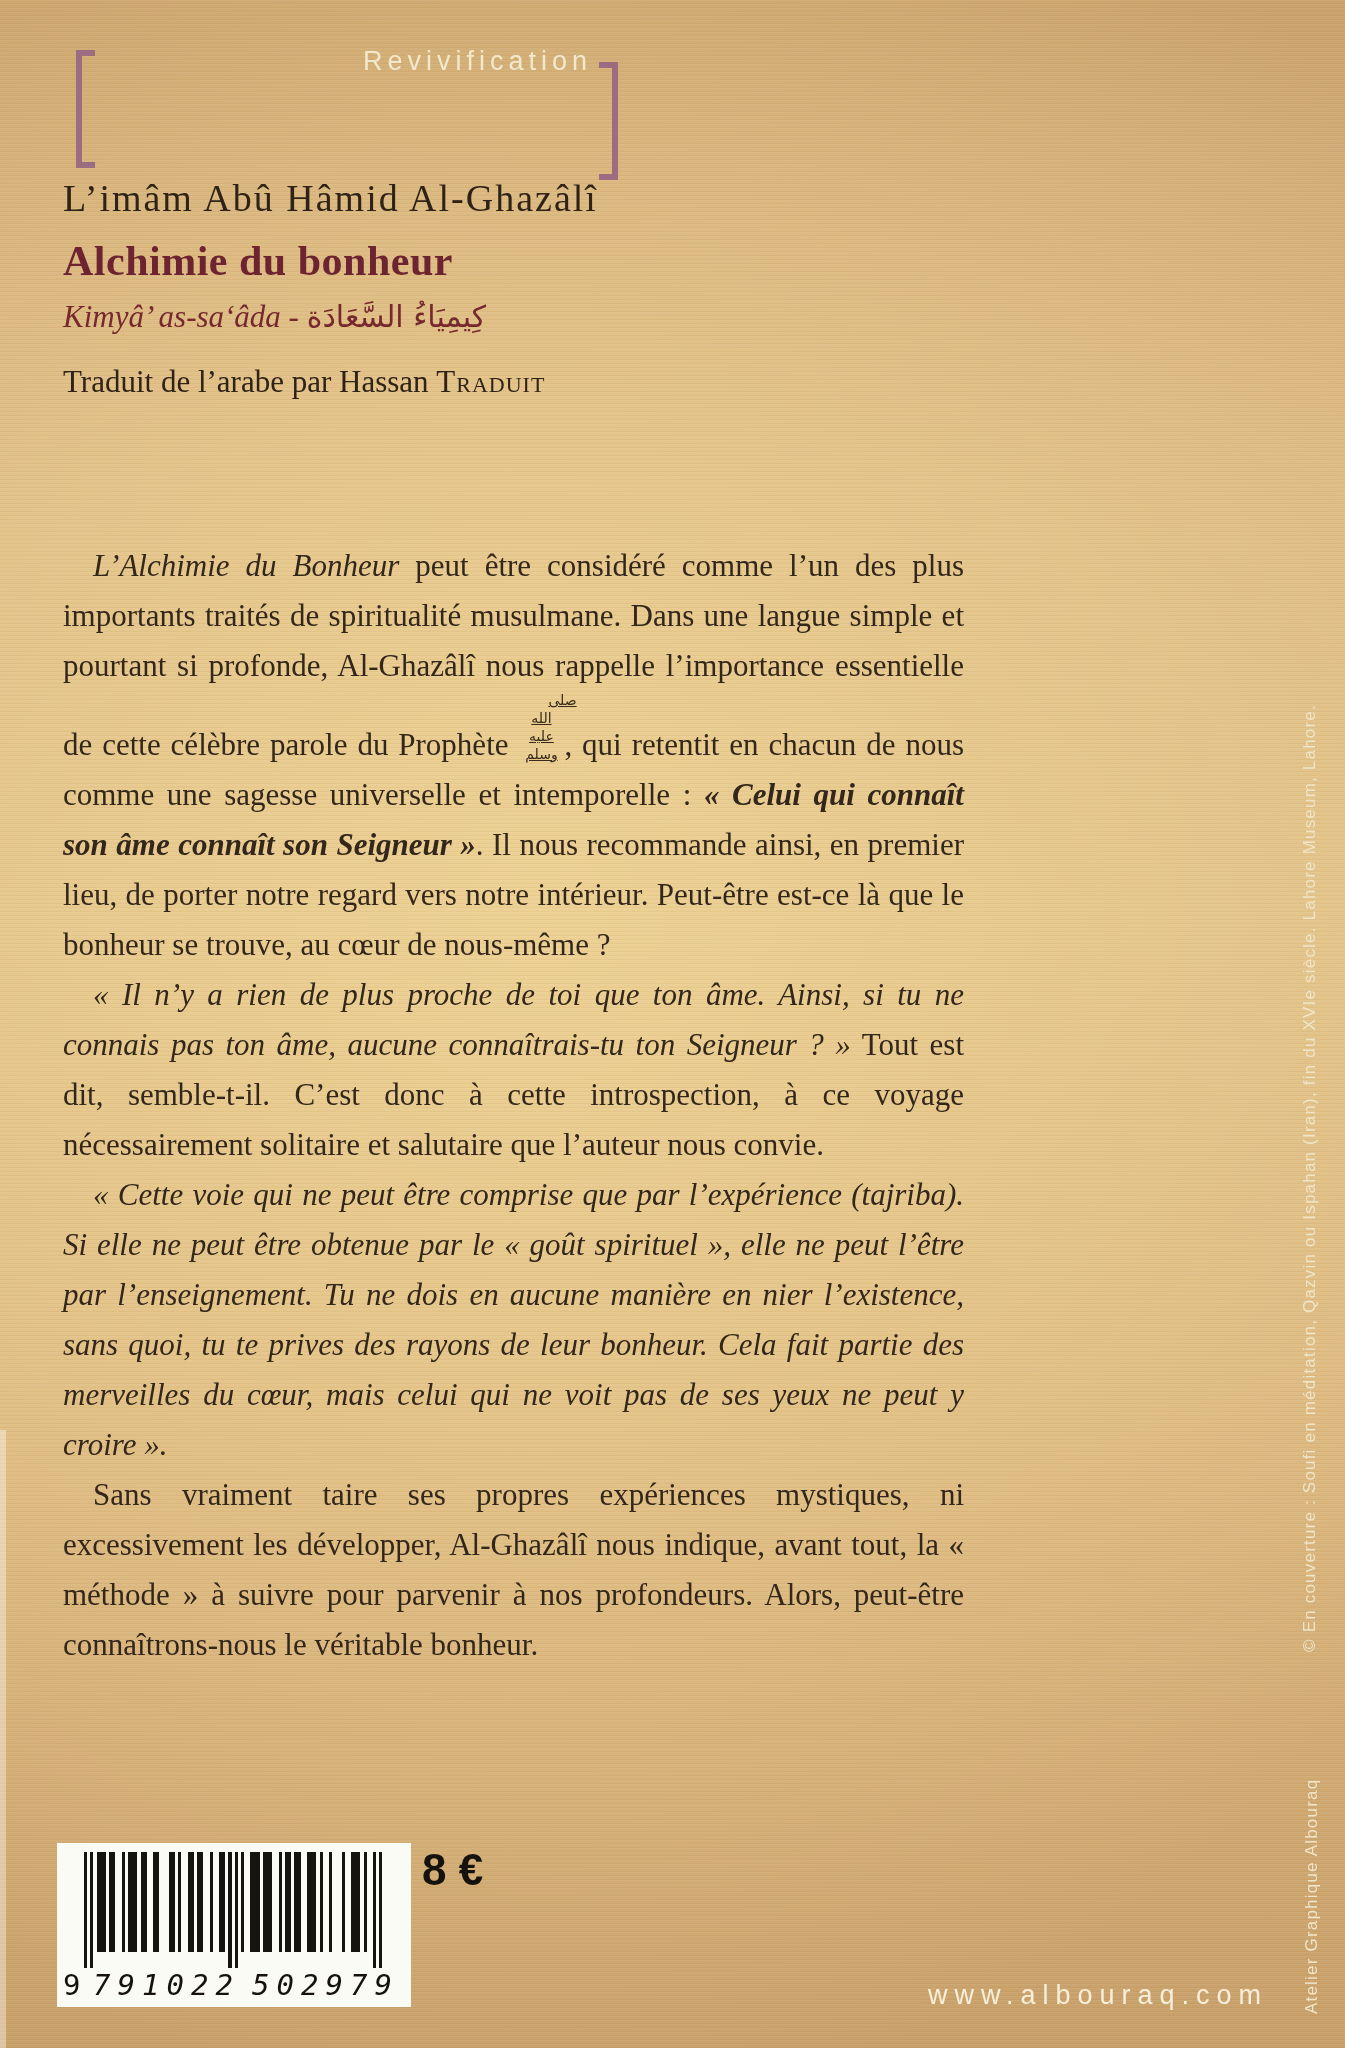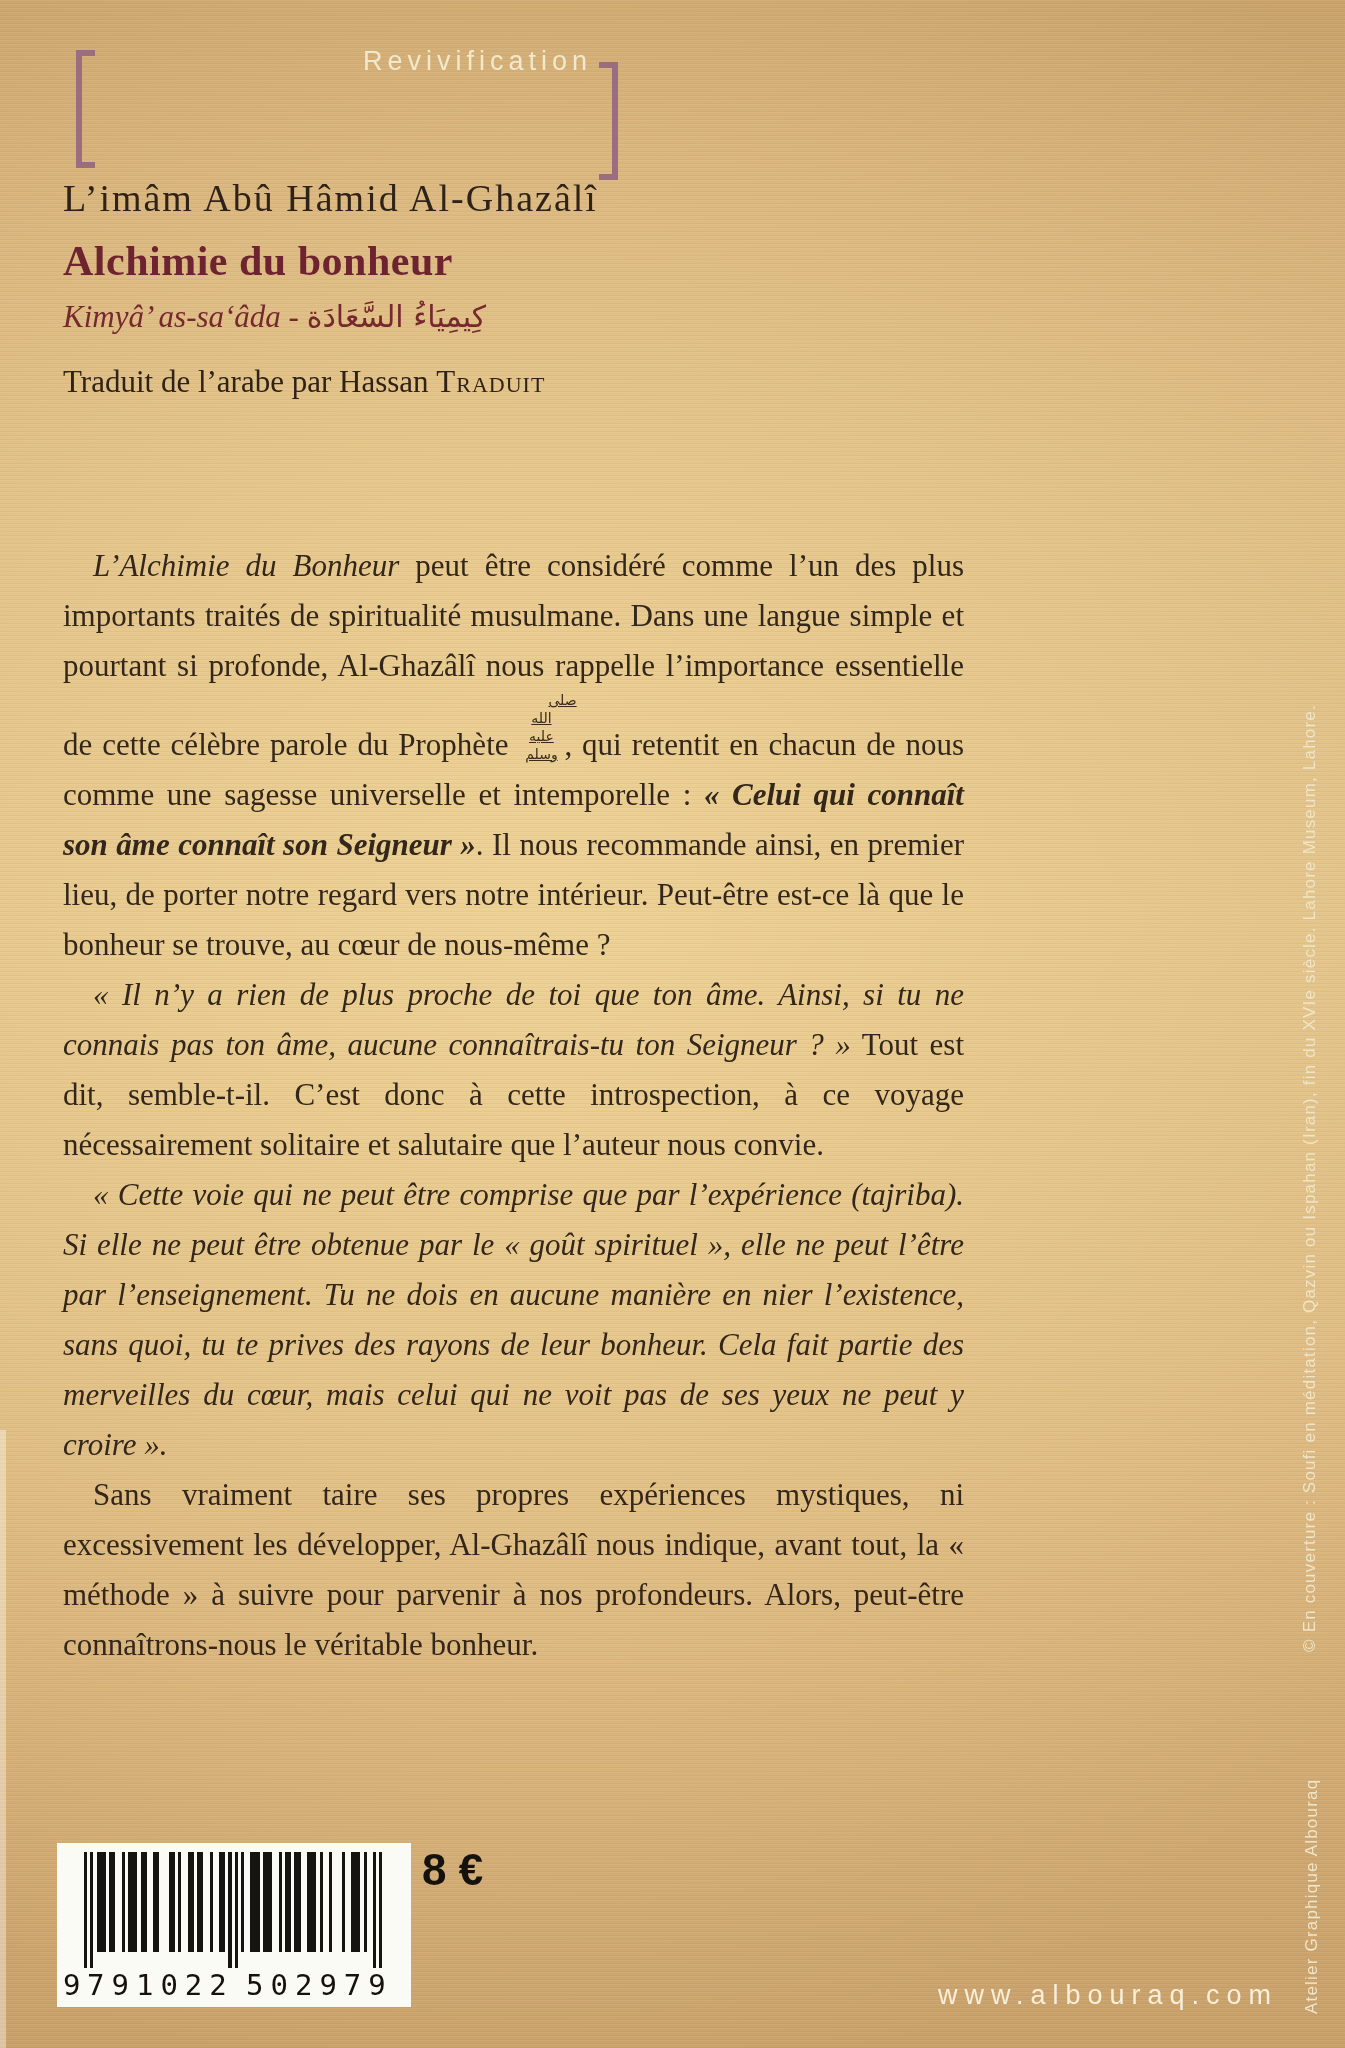--- a/index.html
+++ b/index.html
@@ -63,25 +63,25 @@
 
   
   .barcode{left:57px;top:1843px;width:354px;height:164px;background:#fbfbf6;z-index:2;}
   .bc-bars{position:absolute;left:27px;top:9px;display:flex;align-items:flex-start;}
   .bc-m{width:3.15px;height:100px;}
   .bc-m.on{background:#161410;}
   .bc-m.on.guard{height:116px;}
   .bc-digits{position:absolute;left:0;right:0;bottom:5px;display:flex;padding:0 6px;
     font-family:"DejaVu Sans Mono","Liberation Mono",monospace;font-size:29px;color:#15120e;}
   .bc-digits .d0{width:24px;}
-  .bc-digits .grp{flex:1;letter-spacing:7px;}
+  .bc-digits .grp{flex:1;text-align:center;letter-spacing:7px;font-style:italic;}
   .price{left:422px;top:1845px;font-family:"Liberation Sans","DejaVu Sans",sans-serif;
     font-size:44px;font-weight:bold;color:#15120e;}
   .website{left:928px;top:1980px;font-family:"Liberation Sans","DejaVu Sans",sans-serif;
-    font-size:27px;letter-spacing:7px;color:#f7efda;margin-left:10px;}
+    font-size:27px;letter-spacing:7px;color:#f7efda;}
 
   .scan-edge{left:0;top:1430px;width:6px;height:618px;background:rgba(255,255,255,0.38);z-index:3;}
 </style>
 </head>
 <body>
 
 <div class="page">
 
   <div class="bracket bracket-l"></div>
   <div class="bracket bracket-r"></div>

